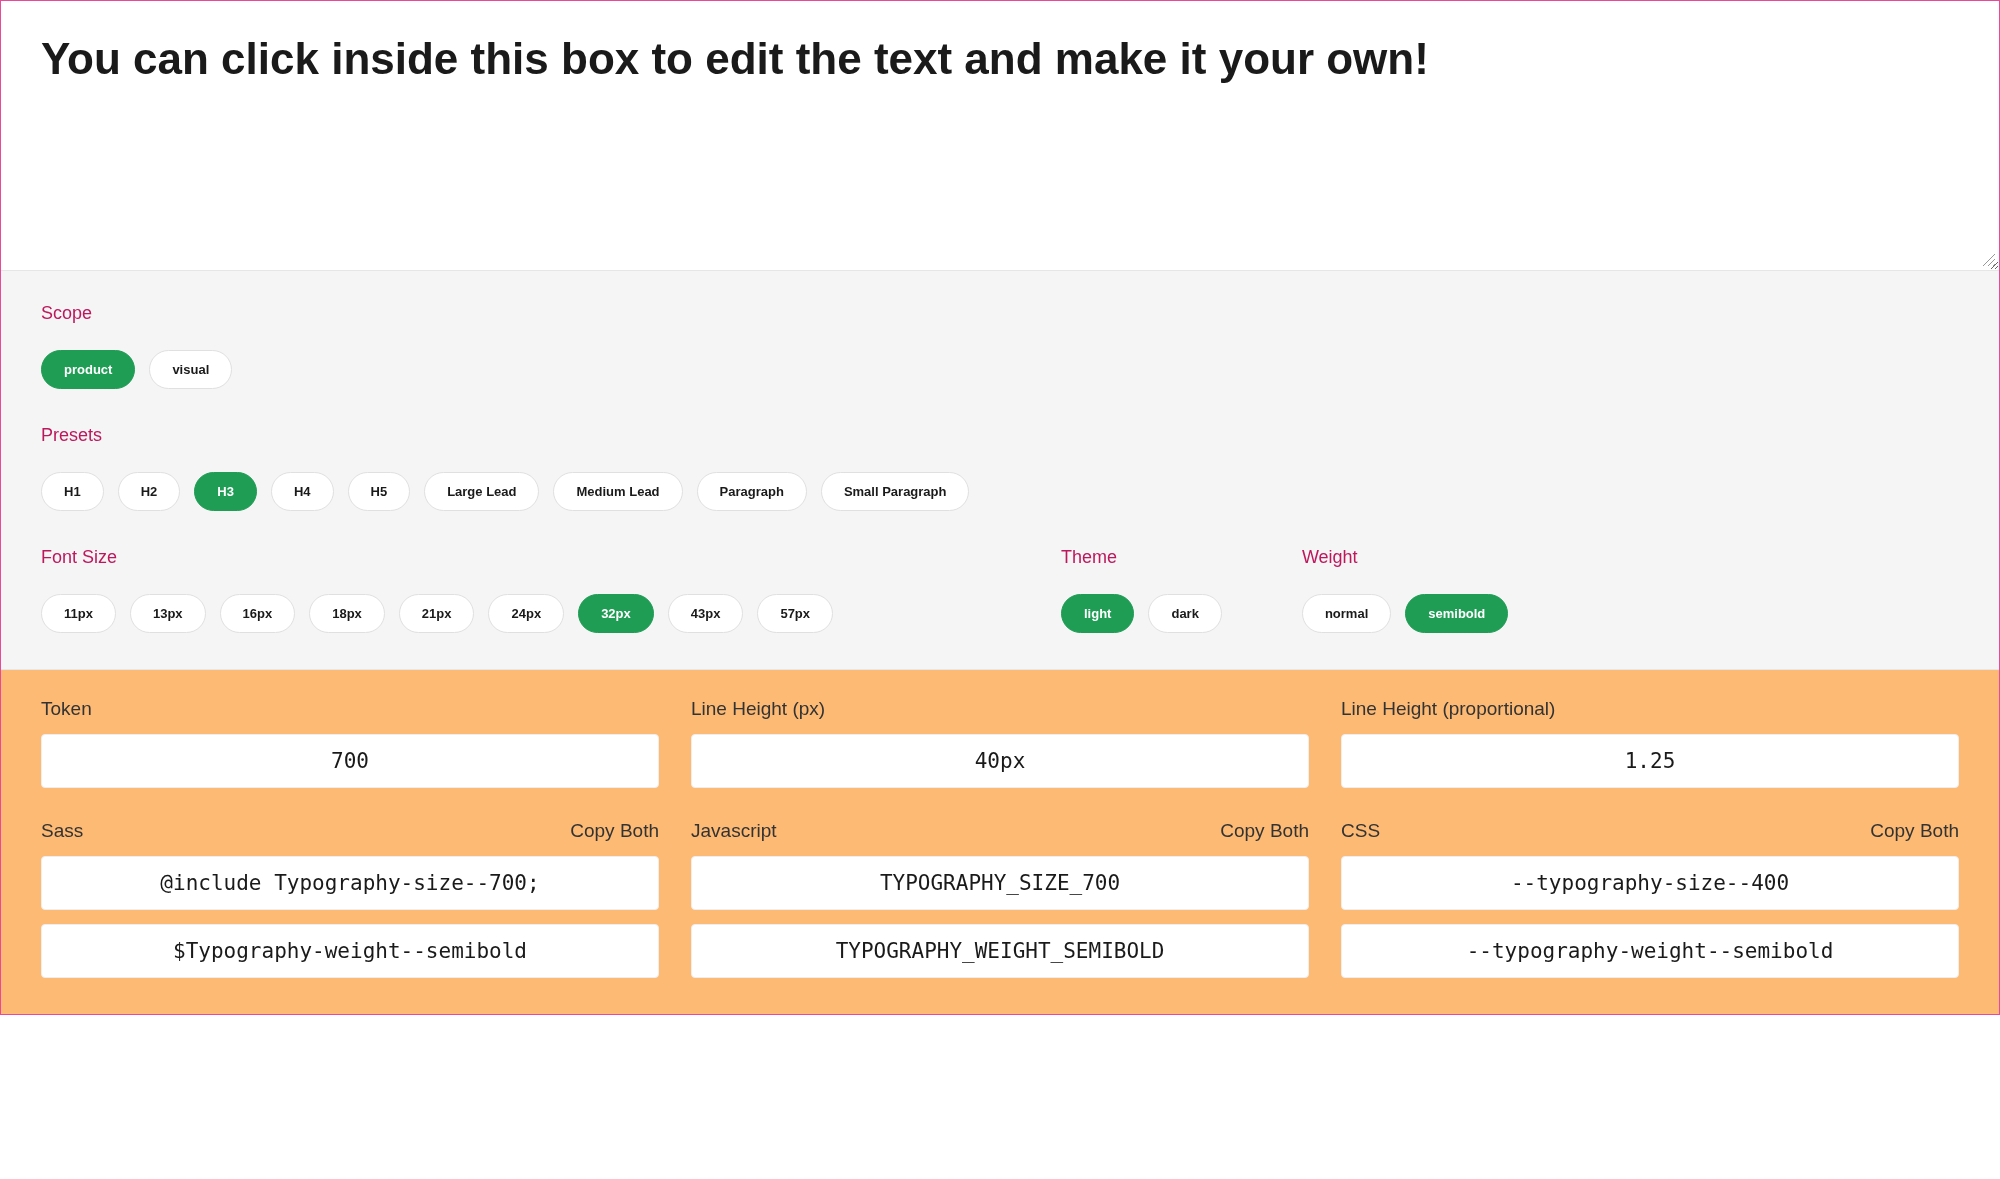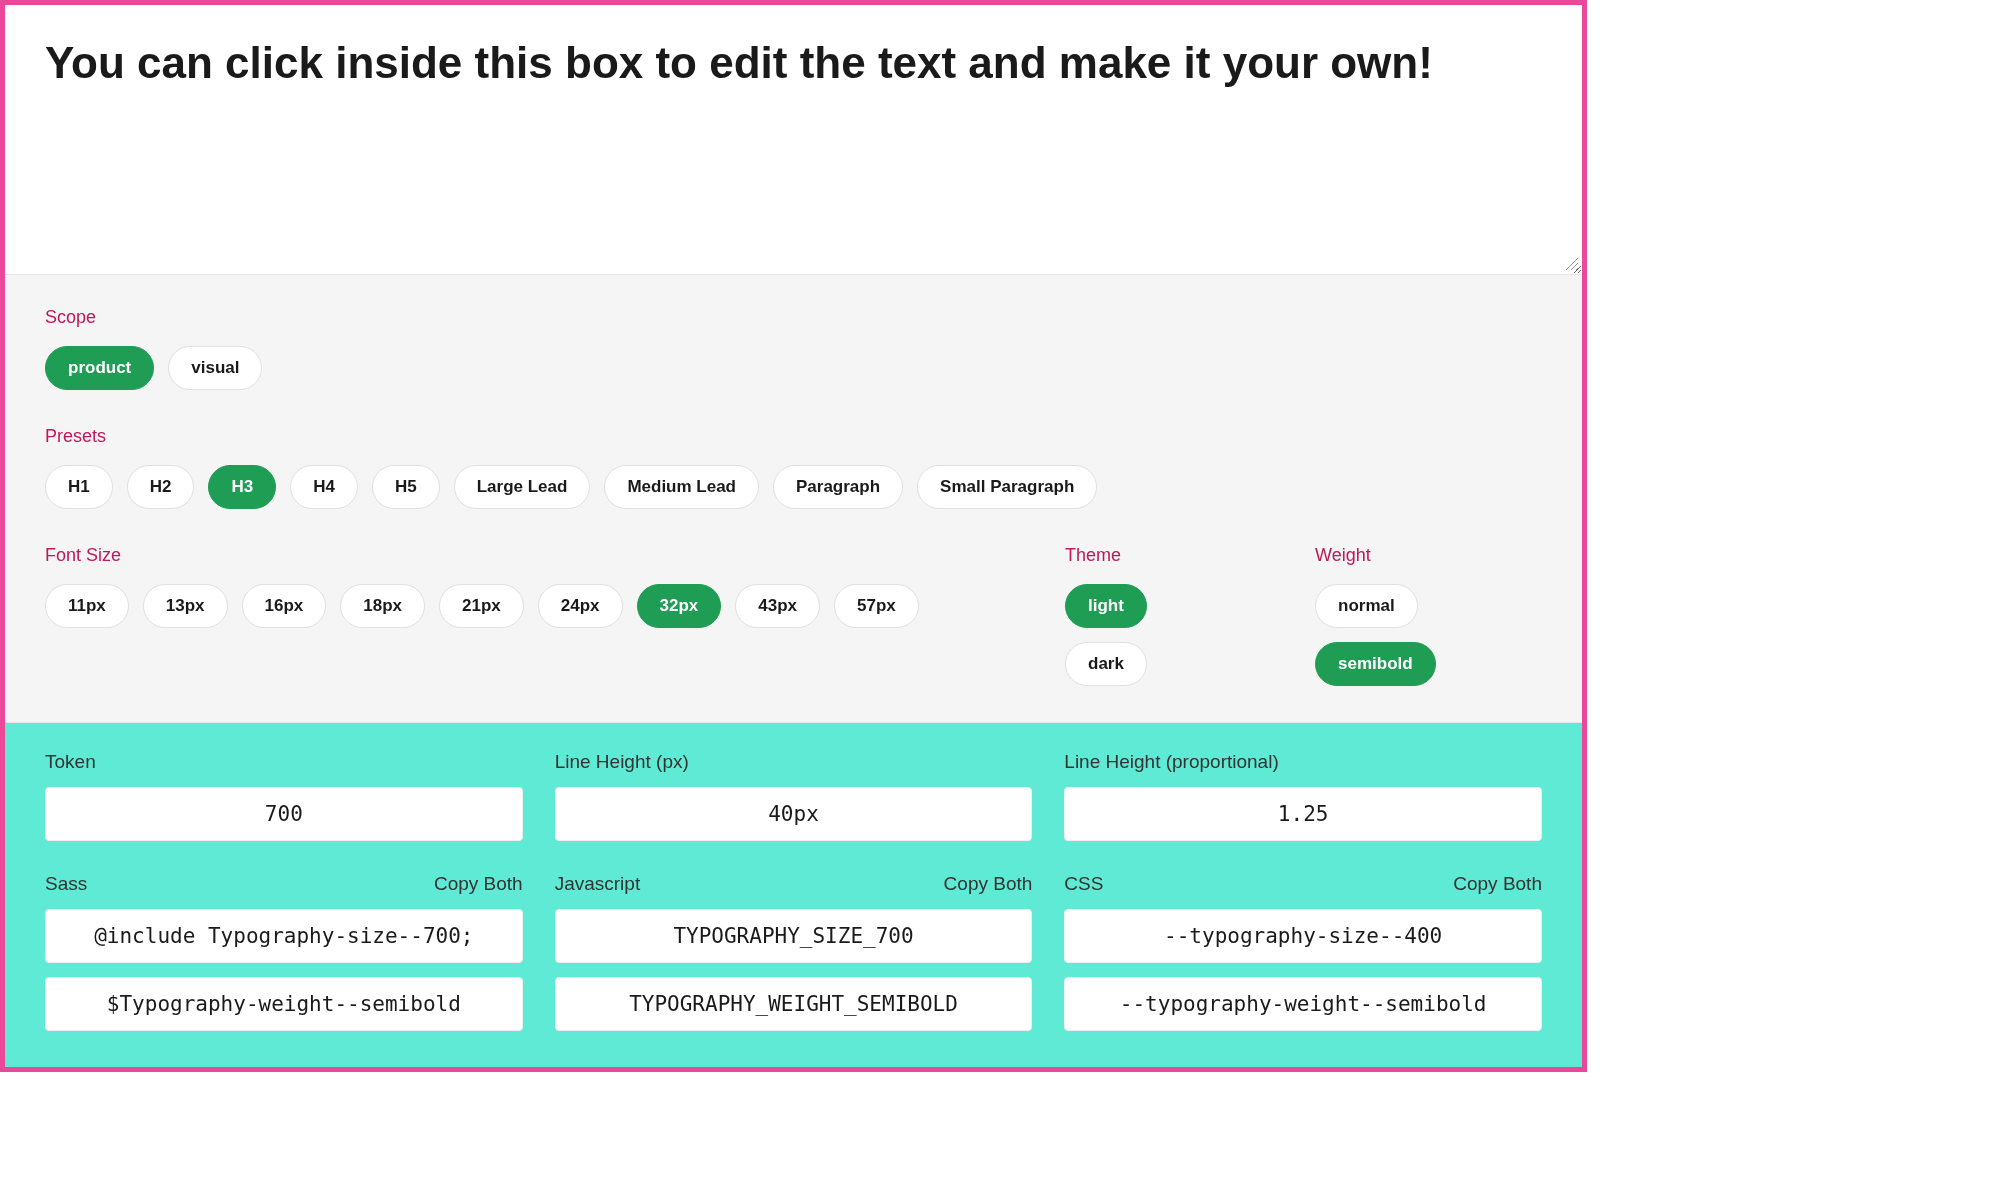--- a/index.html
+++ b/index.html
@@ -3,22 +3,22 @@
 <meta charset="utf-8">
 <style>
   * { box-sizing: border-box; margin: 0; padding: 0; }
   body {
     font-family: -apple-system, BlinkMacSystemFont, "Segoe UI", Helvetica, Arial, sans-serif;
     background: #fff;
     color: #1a1a1a;
     padding: 0;
   }
   .container {
-    width: 1587px;
-    border: 5px solid #ec4899;
+    width: 2000px;
+    border: 1px solid #ec4899;
   }
   .editable-area {
     background: #fff;
     padding: 30px 40px 30px 40px;
     height: 270px;
     position: relative;
     resize: both;
     overflow: auto;
     border-bottom: 1px solid #e6e6e6;
   }
@@ -60,33 +60,34 @@
   .pill-row {
     display: flex;
     flex-wrap: wrap;
     gap: 14px;
   }
   .pill {
     background: #fff;
     border: 1px solid #e0e0e0;
     border-radius: 999px;
     padding: 11px 22px;
-    font-size: 17px;
+    font-size: 13px;
     font-weight: 700;
     color: #1a1a1a;
     cursor: pointer;
     white-space: nowrap;
+    margin-top: 8px;
   }
   .pill.active {
     background: #1f9d55;
     border-color: #1f9d55;
     color: #fff;
   }
   .outputs {
-    background: #5eead4;
+    background: #fdba74;
     padding: 28px 40px 36px 40px;
     display: grid;
     grid-template-columns: 1fr 1fr 1fr;
     gap: 32px;
   }
   .output-col { }
   .output-label-row {
     display: flex;
     justify-content: space-between;
     align-items: baseline;

